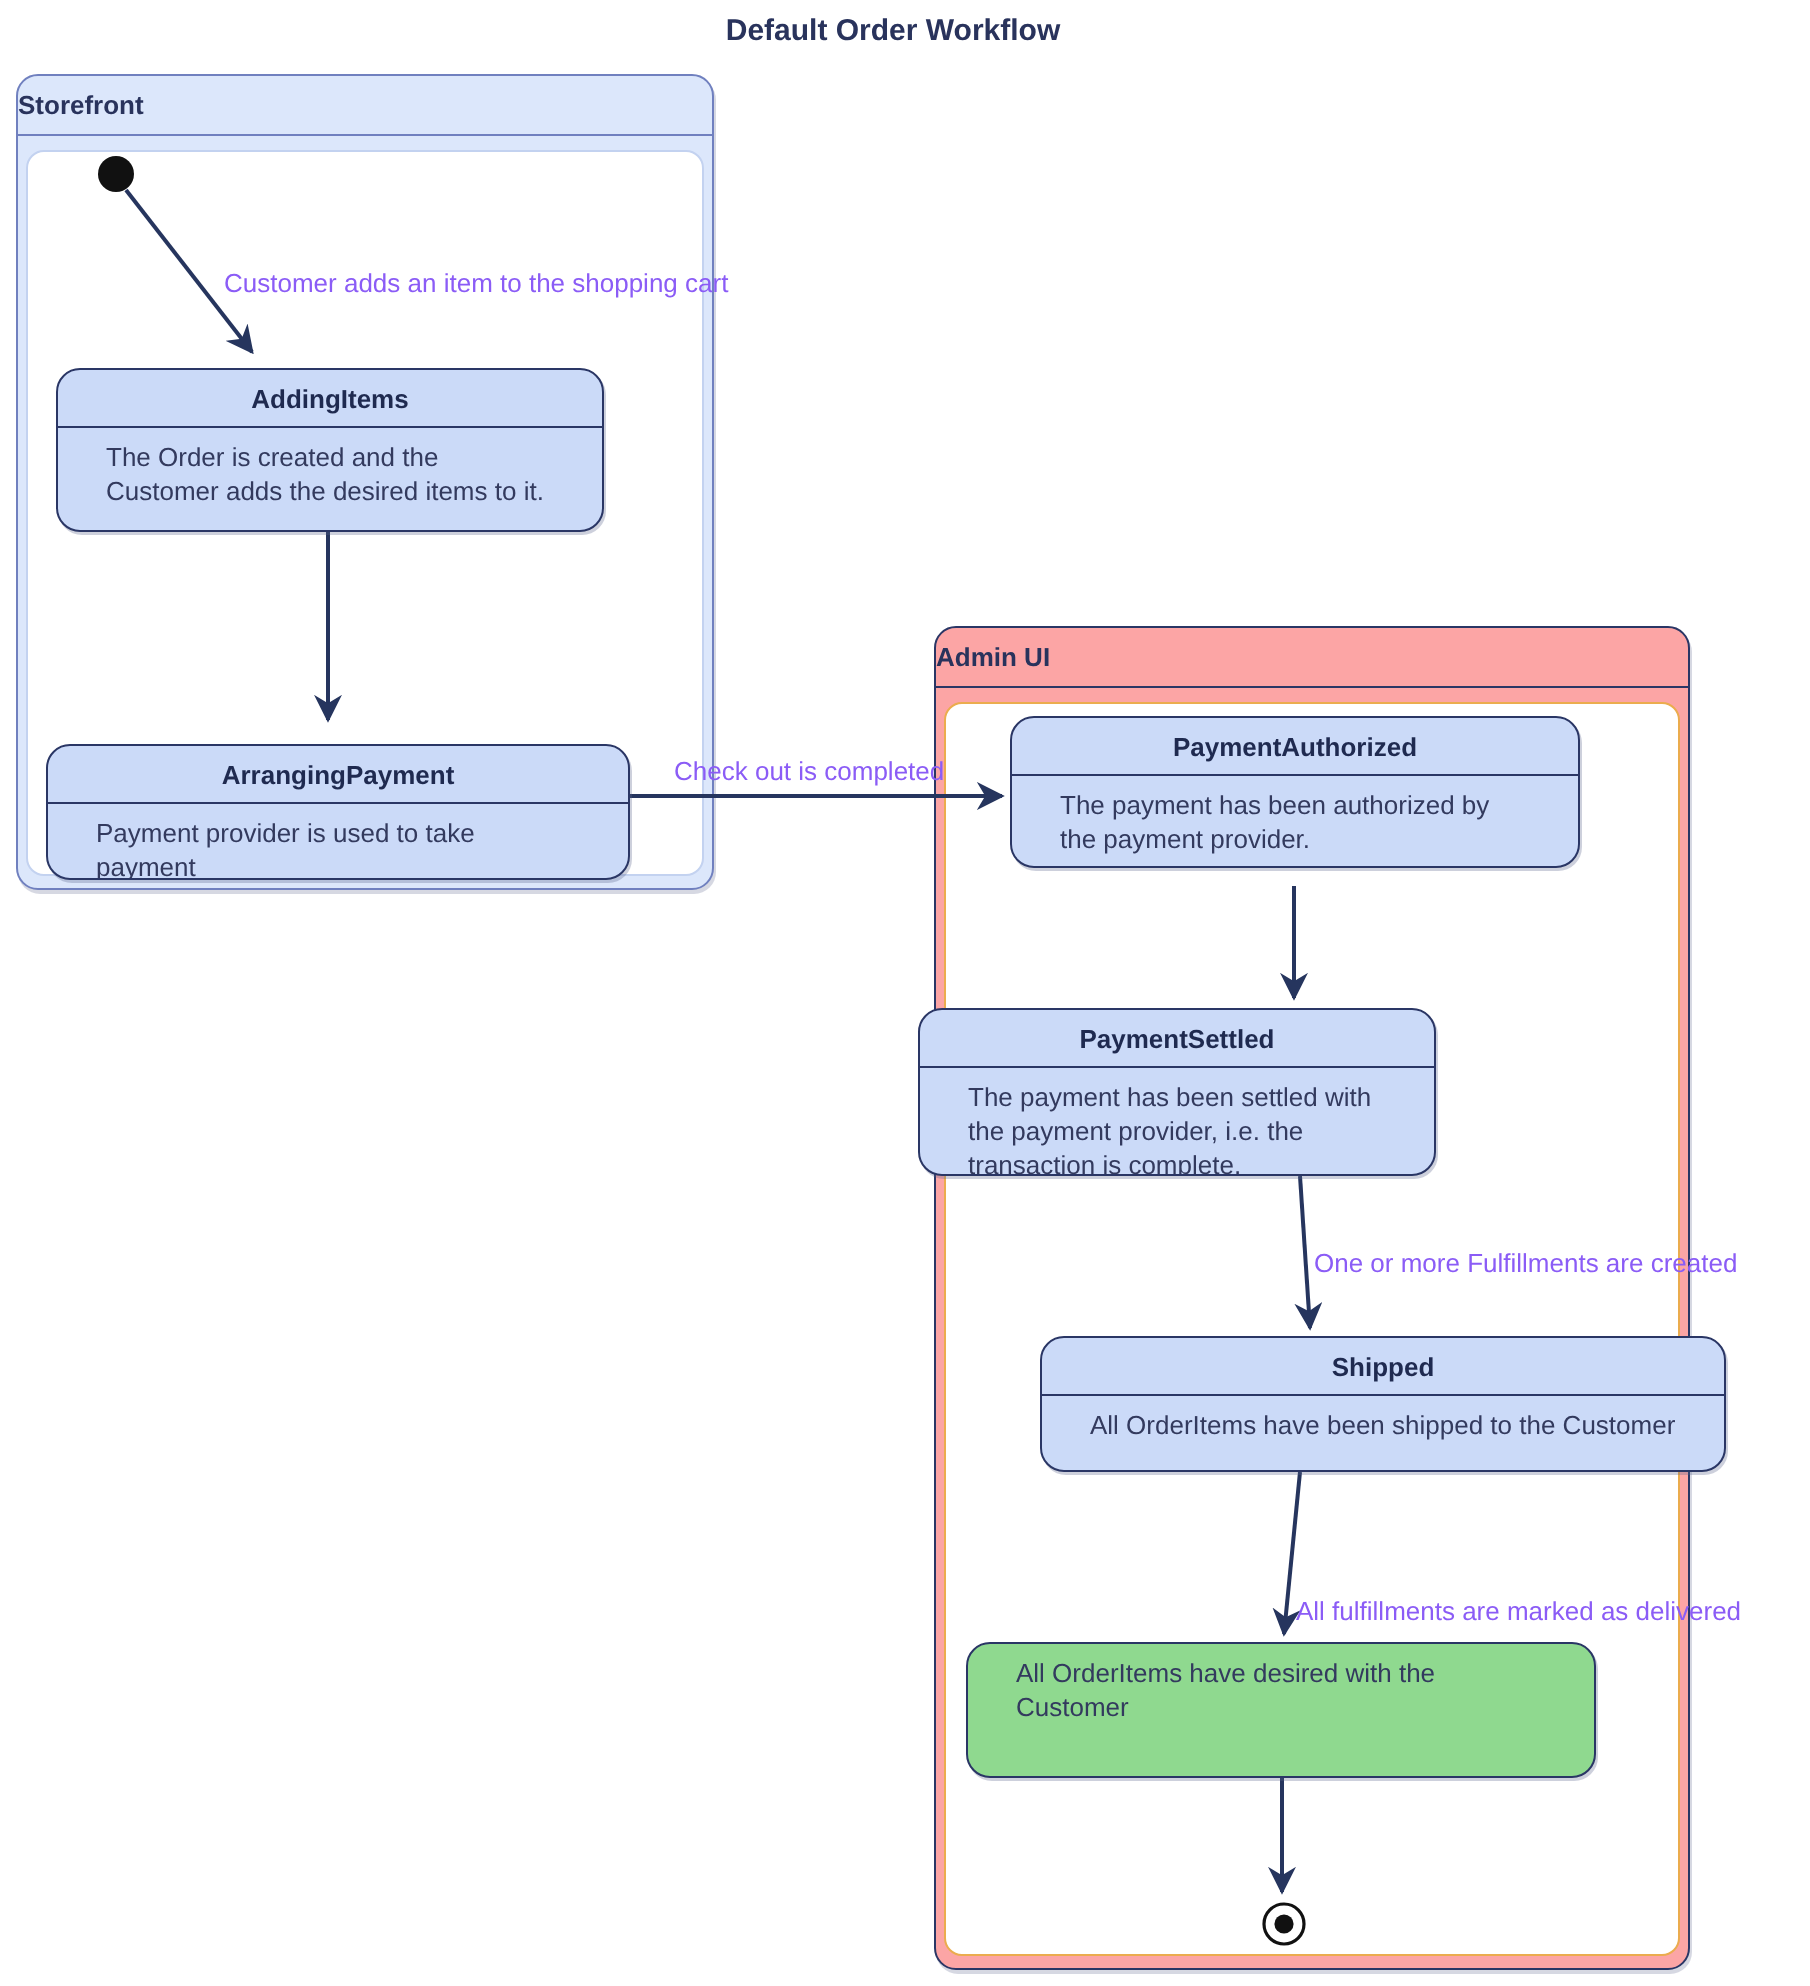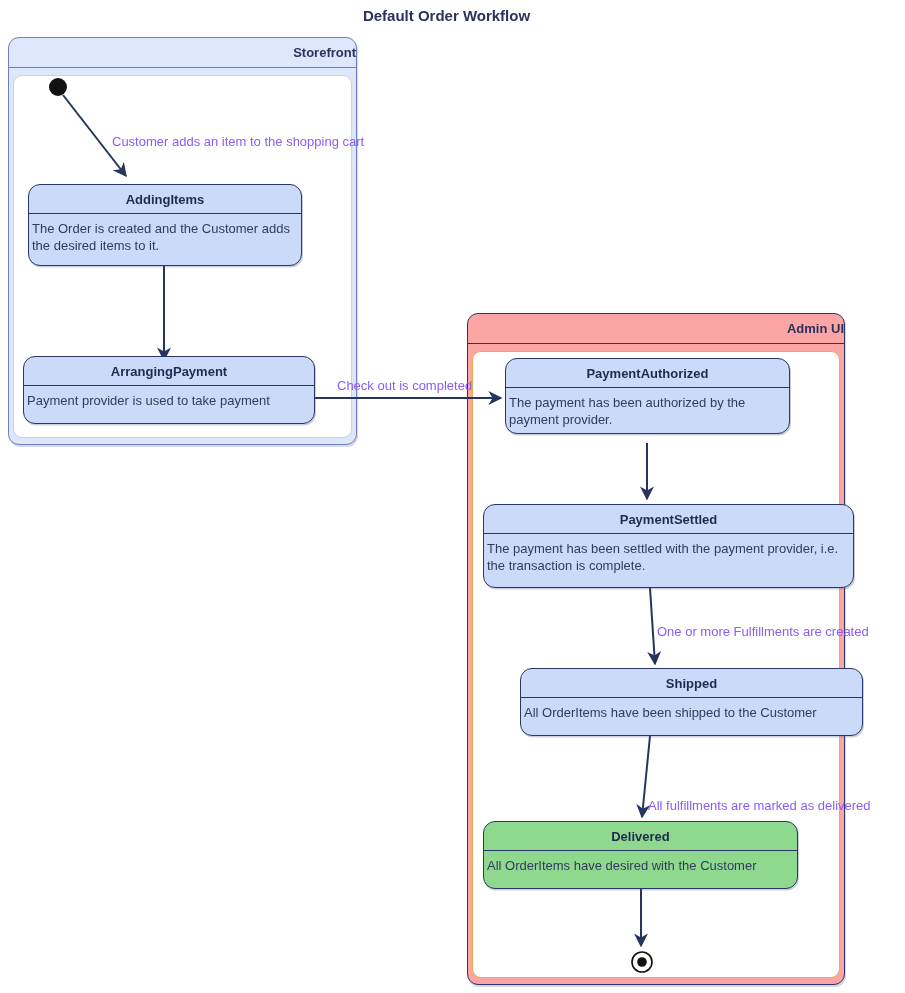--- a/index.html
+++ b/index.html
@@ -10,42 +10,42 @@
     overflow:hidden;
   }
   .title {
     position:absolute; left:-6px; top:7px; width:905px; text-align:center;
     font-size:15px; font-weight:bold; color:#29335C; z-index:5;
   }
   
   .container { position:absolute; border:1.5px solid; border-radius:11px; z-index:1;
                box-shadow:1px 2px 0 rgba(90,100,140,0.25); }
   .container-header {
-    height:30px; line-height:29px; text-align:right; font-weight:bold;
+    height:30px; line-height:29px; text-align:left; font-weight:bold;
     font-size:13px; color:#29335C; border-bottom:1.5px solid;
   }
   .container-inner { position:absolute; left:4px; right:4px; top:37px; bottom:6px;
                      background:#ffffff; border-radius:9px; }
   .storefront { background:#DCE7FB; border-color:#7080BF; }
   .storefront .container-header { border-color:#7080BF; }
   .storefront .container-inner { border:1.5px solid #C3D2F0; }
   .adminui { background:#fca5a5; border-color:#2A3665; }
   .adminui .container-header { border-color:#2A3665; }
   .adminui .container-inner { border:1.5px solid #EBAC4E; }
   
   .state {
     position:absolute; background:#CBDAF8; border:1.5px solid #2A3665;
     border-radius:12px; z-index:3; overflow:hidden;
     box-shadow:1px 1.5px 0 rgba(90,100,140,0.3);
   }
   .state-header {
     text-align:center; font-weight:bold; font-size:13px; color:#1F2A50;
     border-bottom:1.5px solid #2A3665; padding:7px 4px 6px 4px;
   }
-  .state-body { padding:6px 3px; font-size:13px; line-height:17px; color:#333A5E; }
+  .state-body { padding:6px 24px; font-size:13px; line-height:17px; color:#333A5E; }
   .state.green { background:#8FD98F; }
   
   .tlabel { position:absolute; font-size:13px; color:#8b5cf6; white-space:nowrap; z-index:4; }
   
   .edges { position:absolute; left:0; top:0; z-index:2; pointer-events:none; }
 </style>
 </head>
 <body>
 
 <div class="canvas">
@@ -80,42 +80,41 @@
       <circle cx="642" cy="962" r="10" fill="#ffffff" stroke="#111111" stroke-width="1.6"></circle>
       <circle cx="642" cy="962" r="4.8" fill="#111111"></circle>
     </g>
   </svg>
 
   <div class="state" style="left:28px; top:184px; width:274px; height:82px;">
     <div class="state-header">AddingItems</div>
     <div class="state-body">The Order is created and the Customer adds the desired items to it.</div>
   </div>
 
-  <div class="state" style="left:23px; top:356px; width:292px; height:68px;">
+  <div class="state" style="left:23px; top:372px; width:292px; height:68px;">
     <div class="state-header">ArrangingPayment</div>
     <div class="state-body">Payment provider is used to take payment</div>
   </div>
 
   <div class="state" style="left:505px; top:358px; width:285px; height:76px;">
     <div class="state-header">PaymentAuthorized</div>
     <div class="state-body">The payment has been authorized by the payment provider.</div>
   </div>
 
-  <div class="state" style="left:483px; top:504px; width:371px; height:84px;">
+  <div class="state" style="left:459px; top:504px; width:259px; height:84px;">
     <div class="state-header">PaymentSettled</div>
     <div class="state-body">The payment has been settled with the payment provider, i.e. the transaction is complete.</div>
   </div>
 
   <div class="state" style="left:483px; top:668px; width:343px; height:68px;margin-left:37px;">
     <div class="state-header">Shipped</div>
     <div class="state-body">All OrderItems have been shipped to the Customer</div>
   </div>
 
   <div class="state green" style="left:483px; top:821px; width:315px; height:68px;">
-    <div class="state-header">Delivered</div>
     <div class="state-body">All OrderItems have desired with the Customer</div>
   </div>
 
   <div class="tlabel" style="left:112px; top:134px;">Customer adds an item to the shopping cart</div>
   <div class="tlabel" style="left:337px; top:378px;">Check out is completed</div>
   <div class="tlabel" style="left:657px; top:624px;">One or more Fulfillments are created</div>
   <div class="tlabel" style="left:648px; top:798px;">All fulfillments are marked as delivered</div>
 
 </div>
 

